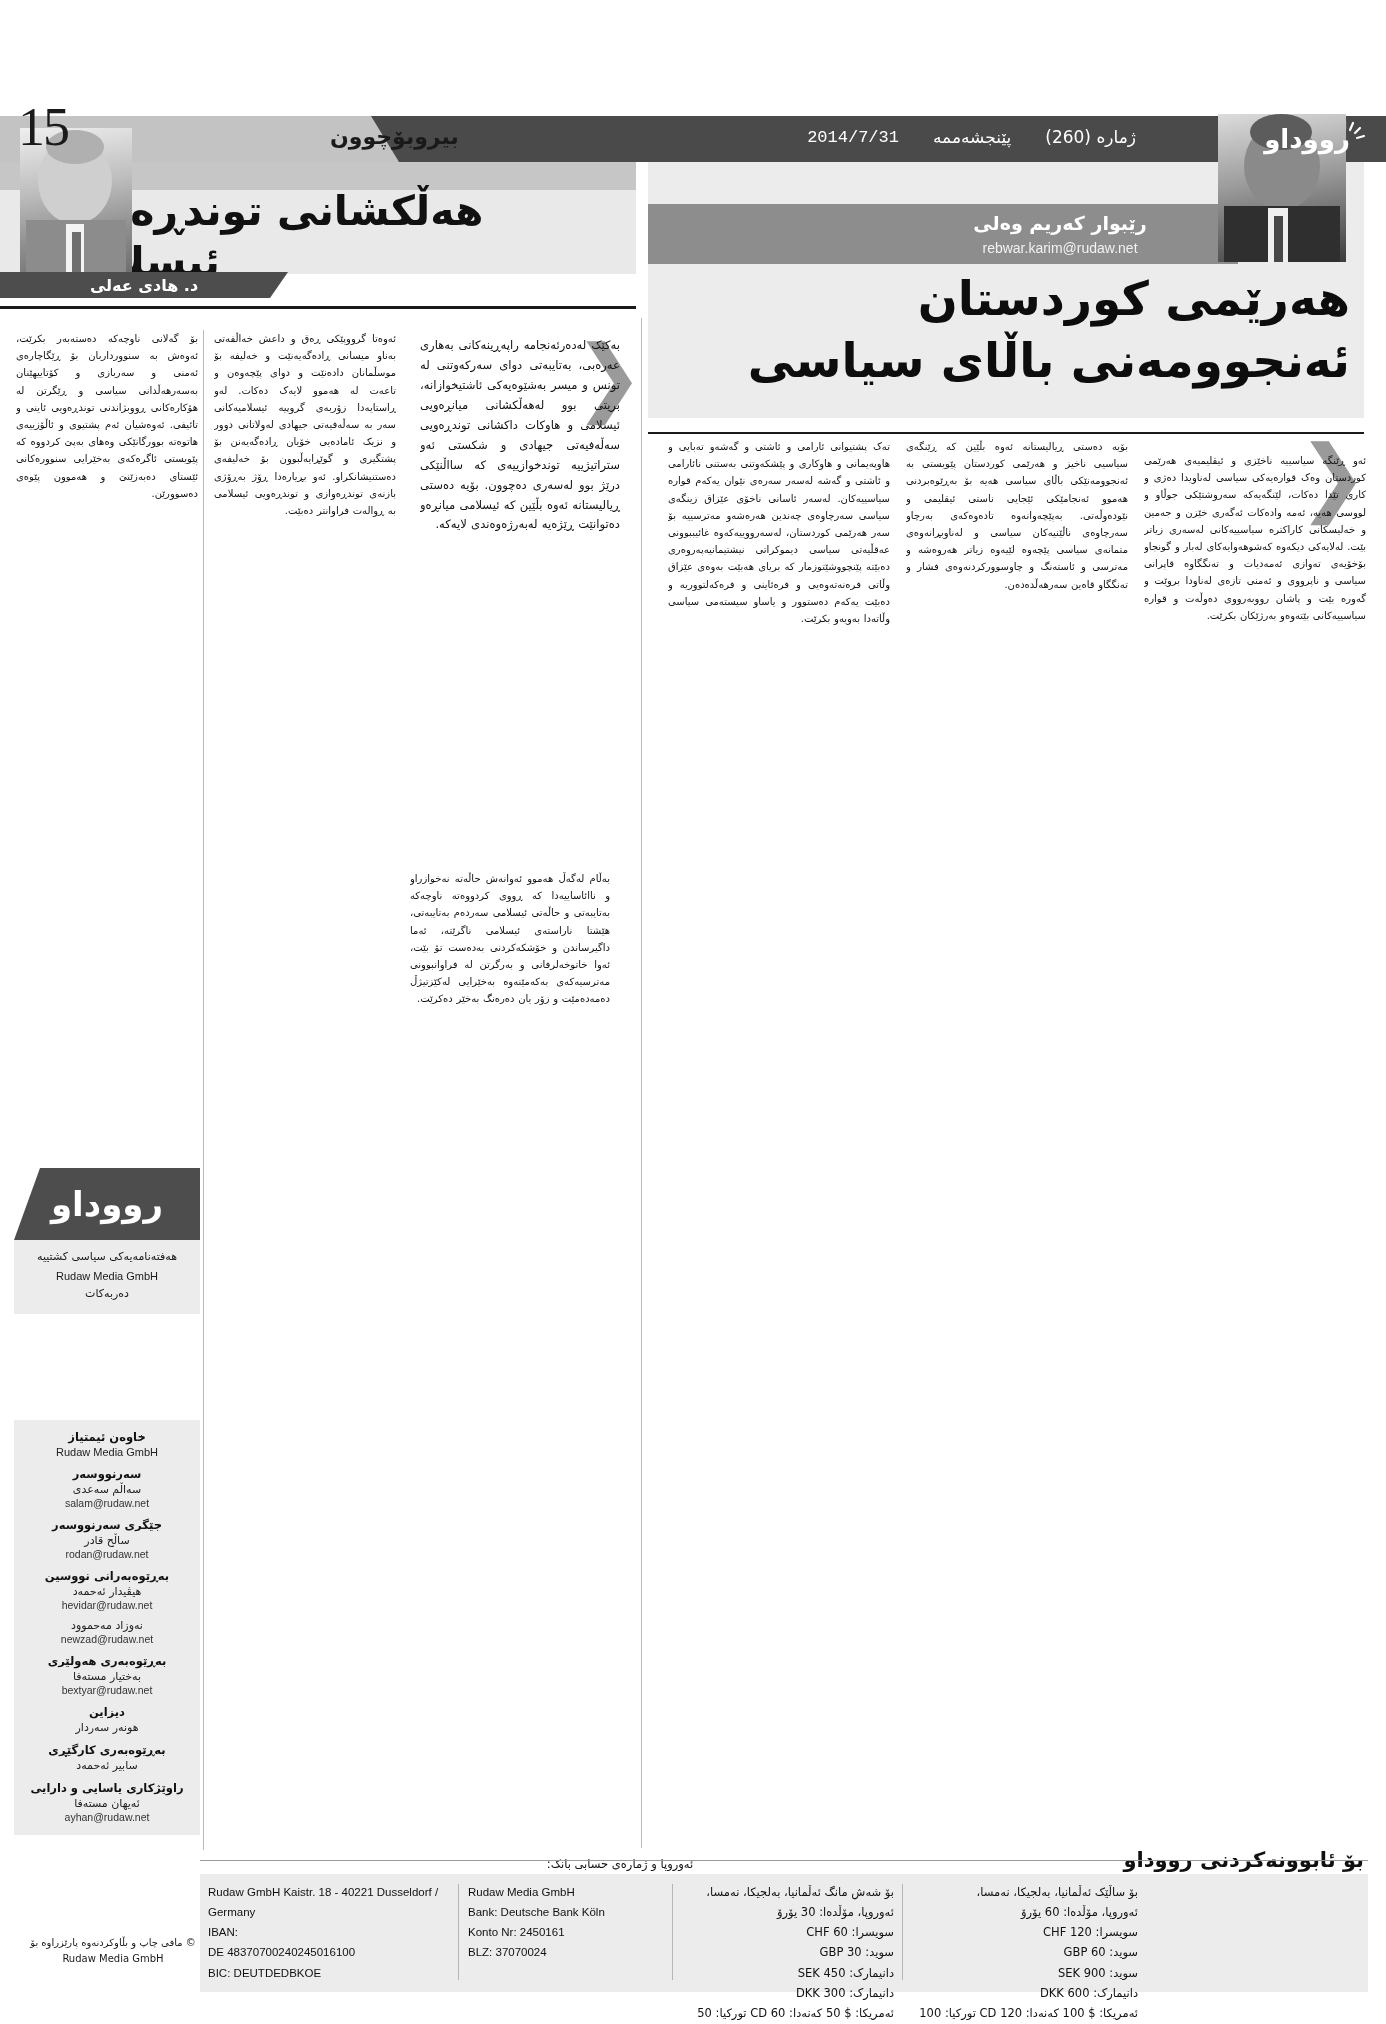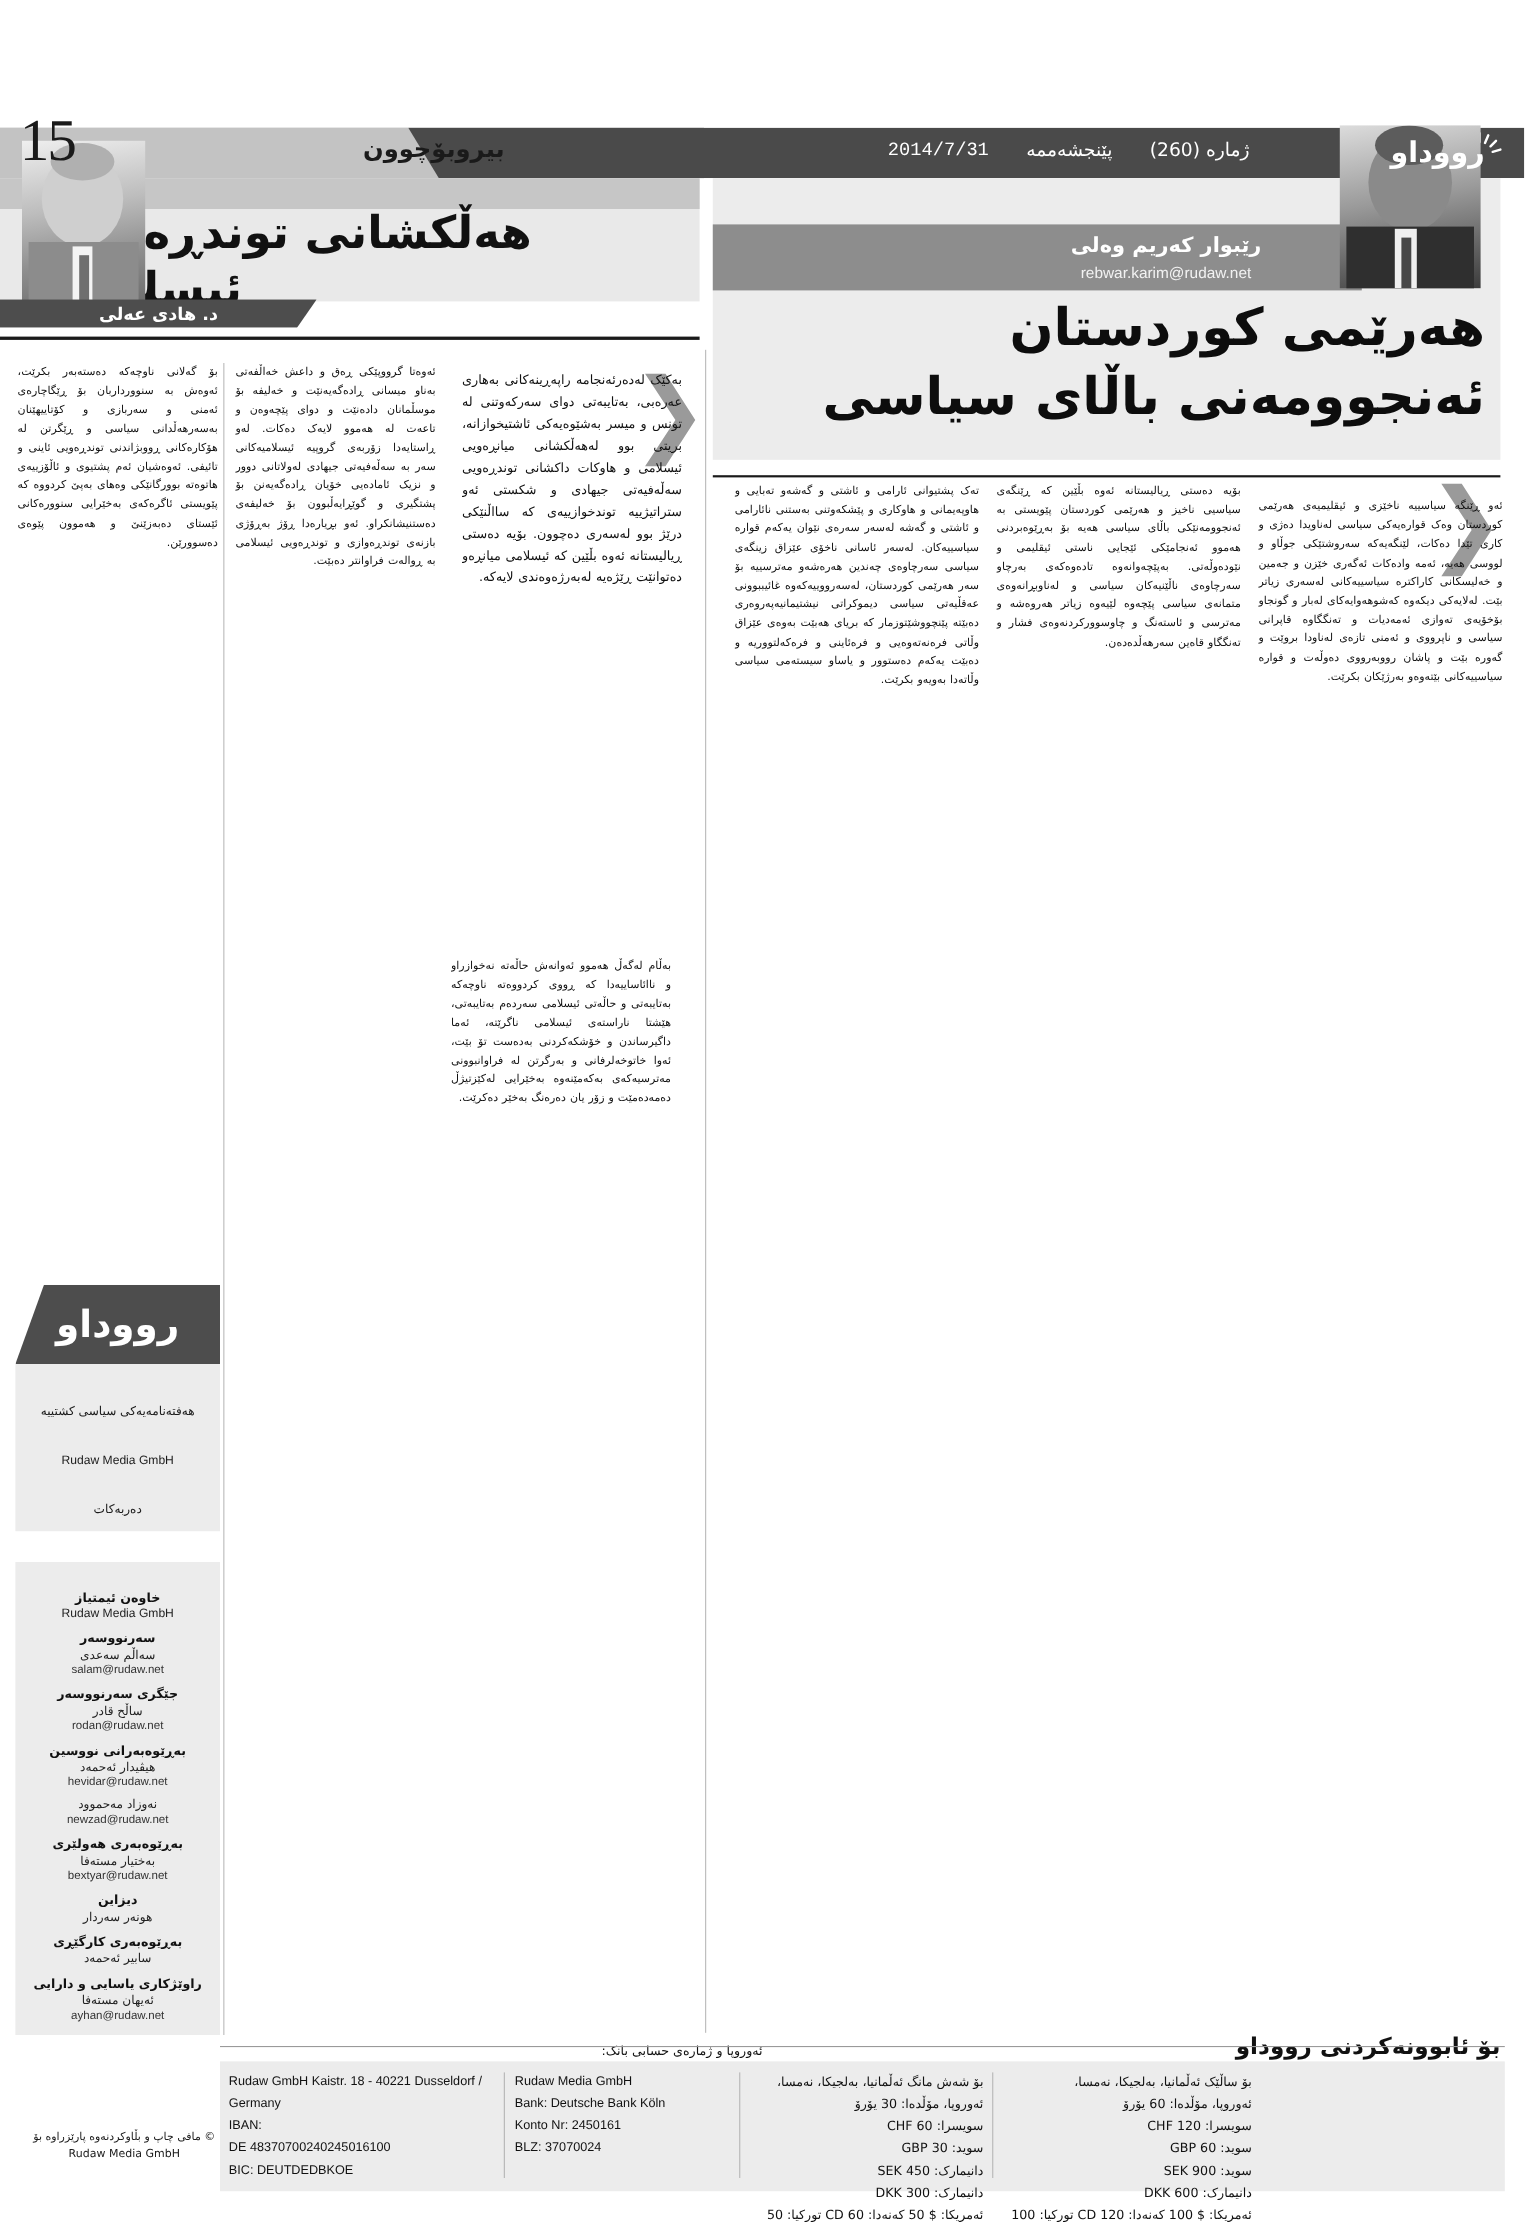--- a/index.html
+++ b/index.html
@@ -146,31 +146,31 @@
   .colophon-logo {
     width: 186px; height: 72px; background: #4d4d4d;
     clip-path: polygon(26px 0, 100% 0, 100% 100%, 0 100%);
     display: flex; align-items: center; justify-content: center;
     color: #fff; font-size: 34px; font-weight: bold; letter-spacing: -1px;
   }
   .colophon-sub {
     background: #ececec; width: 186px; padding: 8px 6px 10px;
     text-align: center;
   }
-  .colophon-sub div { font-size: 11px; line-height: 1.7; color: #1a1a1a; margin-top: 26px; }
+  .colophon-sub div { font-size: 11px; line-height: 1.7; color: #1a1a1a; }
   .colophon-sub .lat { font-family:"Liberation Sans",sans-serif; direction: ltr; }
   .staff {
     position: absolute; left: 14px; top: 1420px; width: 186px;
     background: #ececec; padding: 10px 8px 12px; text-align: center;
   }
   .staff .role { font-size: 11.5px; font-weight: bold; color:#111; margin-top: 9px; }
   .staff .nm   { font-size: 11px; color:#222; margin-top: 2px; }
   .staff .em   { font-size: 10.5px; color:#333; margin-top: 1px;
                  font-family:"Liberation Sans",sans-serif; direction: ltr; }
-  .staff .first { margin-top: 15px; }
+  .staff .first { margin-top: 0; }
   .copyright {
     position: absolute; left: 20px; top: 1935px; width: 186px;
     font-size: 10px; line-height: 1.6; text-align: center; color:#1a1a1a;
   }
 
   
   .bank-strip {
     position: absolute; left: 200px; top: 1874px; width: 1168px; height: 118px;
     background: #ececec;
   }

